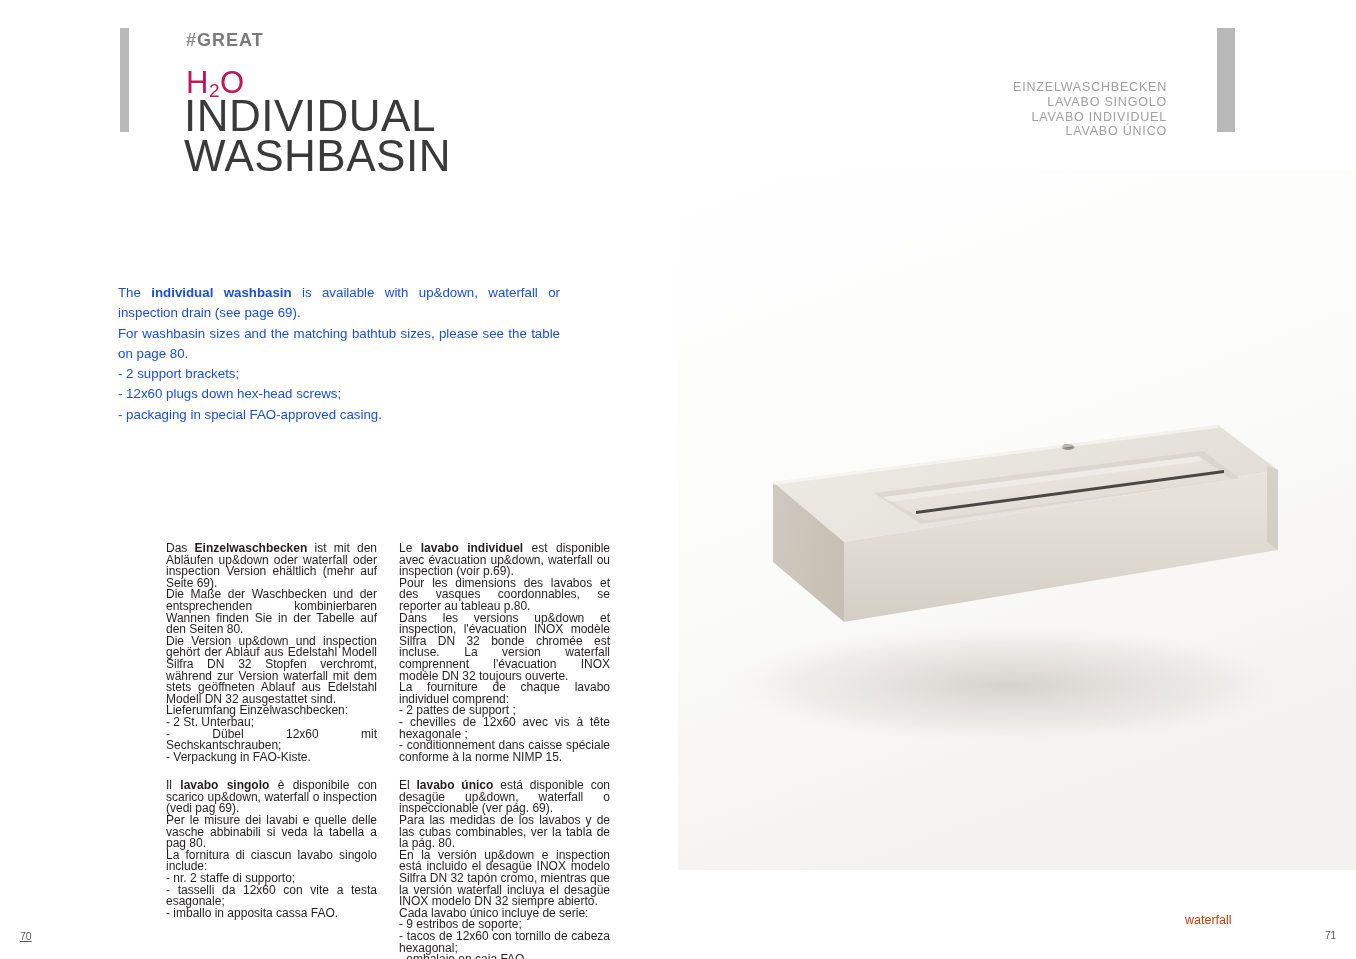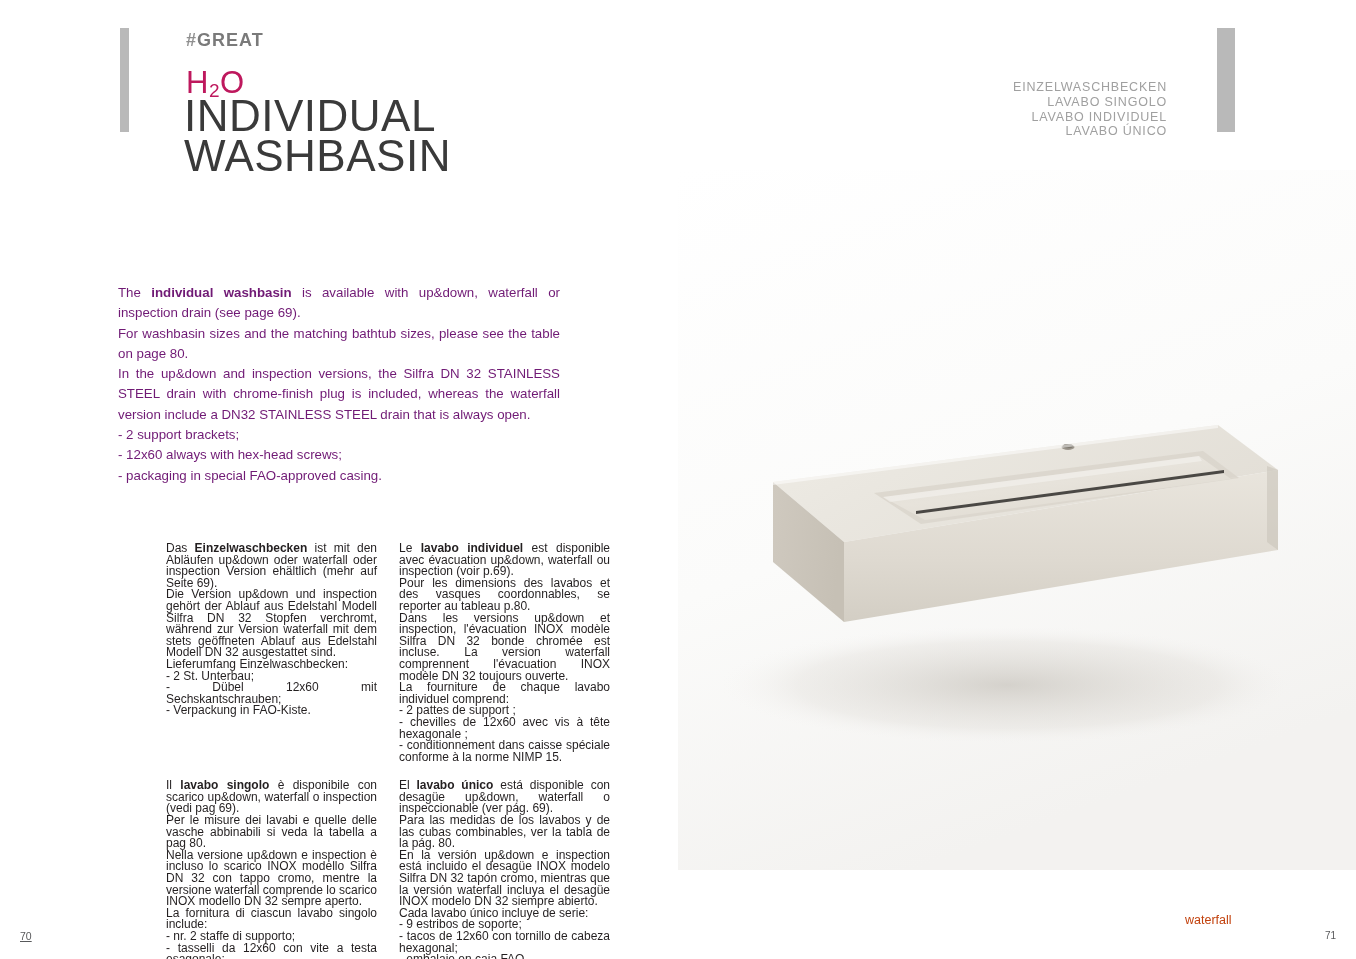--- a/index.html
+++ b/index.html
@@ -89,21 +89,21 @@
 
   
   .intro {
     position: absolute;
     left: 118px;
     top: 283px;
     width: 442px;
     font-size: 13.3px;
     line-height: 20.3px;
     text-align: justify;
-    color: #701a75;
+    color: #1d4ed8;
   }
   .intro p { margin: 0; }
   .intro b { font-weight: bold; }
 
   
   .cols {
     position: absolute;
     left: 118px;
     top: 543px;
     width: 444px;
@@ -173,51 +173,50 @@
   <div class="langtitles">
     <div>EINZELWASCHBECKEN</div>
     <div>LAVABO SINGOLO</div>
     <div>LAVABO INDIVIDUEL</div>
     <div>LAVABO ÚNICO</div>
   </div>
 
   <div class="intro">
     <p><span>The </span><b>individual washbasin</b><span> is available with up&amp;down, waterfall or inspection drain (see page 69).</span></p>
     <p>For washbasin sizes and the matching bathtub sizes, please see the table on page 80.</p>
-    <p>In the up&amp;down and inspection versions, the Silfra DN 32 STAINLESS STEEL drain with chrome-finish plug is included, whereas the waterfall version include a DN32 STAINLESS STEEL drain that is always open.</p>
     <p>- 2 support brackets;</p>
-    <p>- 12x60 always with hex-head screws;</p>
+    <p>- 12x60 plugs down hex-head screws;</p>
     <p>- packaging in special FAO-approved casing.</p>
   </div>
 
   <div class="cols">
     <div class="colrow">
       <div class="col">
         <p><span>Das </span><b>Einzelwaschbecken</b><span> ist mit den Abläufen up&amp;down oder waterfall oder inspection Version ehältlich (mehr auf Seite 69).</span></p>
+        <p>Die Maße der Waschbecken und der entsprechenden kombinierbaren Wannen finden Sie in der Tabelle auf den Seiten 80.</p>
         <p>Die Version up&amp;down und inspection gehört der Ablauf aus Edelstahl Modell Silfra DN 32 Stopfen verchromt, während zur Version waterfall mit dem stets geöffneten Ablauf aus Edelstahl Modell DN 32 ausgestattet sind.</p>
         <p>Lieferumfang Einzelwaschbecken:</p>
         <p>- 2 St. Unterbau;</p>
         <p>- Dübel 12x60 mit Sechskantschrauben;</p>
         <p>- Verpackung in FAO-Kiste.</p>
       </div>
       <div class="col">
         <p><span>Le </span><b>lavabo individuel</b><span> est disponible avec évacuation up&amp;down, waterfall ou inspection (voir p.69).</span></p>
         <p>Pour les dimensions des lavabos et des vasques coordonnables, se reporter au tableau p.80.</p>
         <p>Dans les versions up&amp;down et inspection, l'évacuation INOX modèle Silfra DN 32 bonde chromée est incluse. La version waterfall comprennent l'évacuation INOX modèle DN 32 toujours ouverte.</p>
         <p>La fourniture de chaque lavabo individuel comprend:</p>
         <p>- 2 pattes de support ;</p>
         <p>- chevilles de 12x60 avec vis à tête hexagonale ;</p>
         <p>- conditionnement dans caisse spéciale conforme à la norme NIMP 15.</p>
       </div>
     </div>
     <div class="colrow">
       <div class="col">
         <p><span>Il </span><b>lavabo singolo</b><span> è disponibile con scarico up&amp;down, waterfall o inspection (vedi pag 69).</span></p>
         <p>Per le misure dei lavabi e quelle delle vasche abbinabili si veda la tabella a pag 80.</p>
-        <p>Nella versione up&amp;down e inspection è incluso lo scarico INOX modello Silfra DN 32 con tappo cromo, mentre la versione waterfall comprende lo scarico INOX modello DN 32 sempre aperto.</p>
         <p>La fornitura di ciascun lavabo singolo include:</p>
         <p>- nr. 2 staffe di supporto;</p>
         <p>- tasselli da 12x60 con vite a testa esagonale;</p>
         <p>- imballo in apposita cassa FAO.</p>
       </div>
       <div class="col">
         <p><span>El </span><b>lavabo único</b><span> está disponible con desagüe up&amp;down, waterfall o inspeccionable (ver pág. 69).</span></p>
         <p>Para las medidas de los lavabos y de las cubas combinables, ver la tabla de la pág. 80.</p>
         <p>En la versión up&amp;down e inspection está incluido el desagüe INOX modelo Silfra DN 32 tapón cromo, mientras que la versión waterfall incluya el desagüe INOX modelo DN 32 siempre abierto.</p>
         <p>Cada lavabo único incluye de serie:</p>

